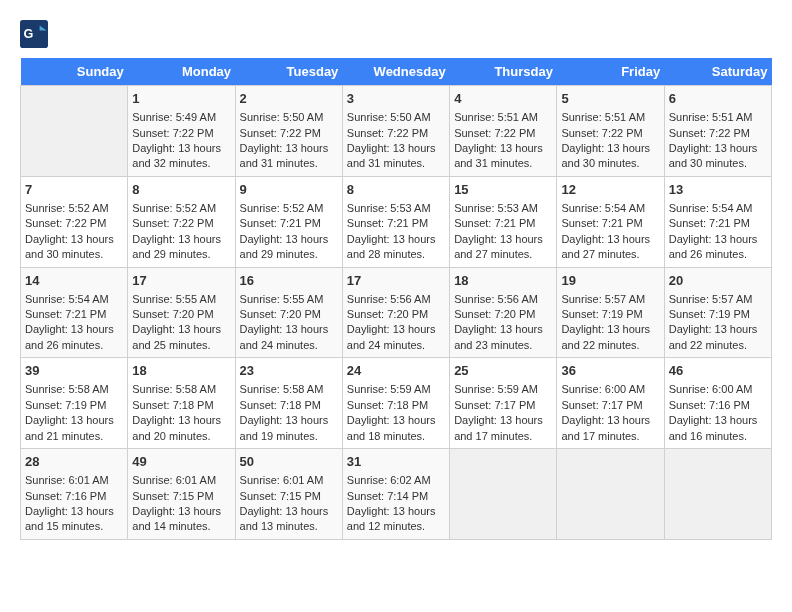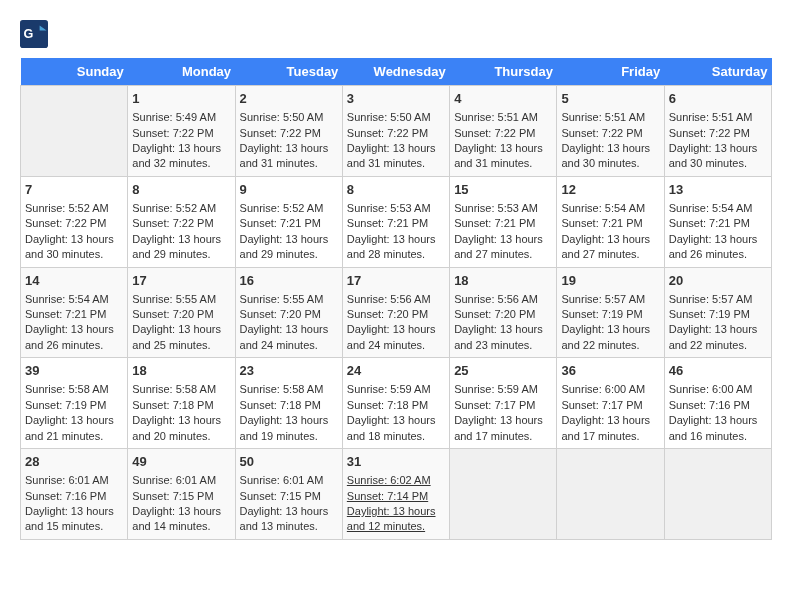--- a/index.html
+++ b/index.html
@@ -303,21 +303,21 @@
 Daylight: 13 hours and 14 minutes.</div>
         </td>
         <td>
           <span class="day-num">50</span>
           <div class="day-cell-content" style="white-space: pre-line;">Sunrise: 6:01 AM
 Sunset: 7:15 PM
 Daylight: 13 hours and 13 minutes.</div>
         </td>
         <td>
           <span class="day-num">31</span>
-          <div class="day-cell-content" style="white-space: pre-line; text-decoration: underline;">Sunrise: 6:02 AM
+          <div class="day-cell-content" style="white-space: pre-line;">Sunrise: 6:02 AM
 Sunset: 7:14 PM
 Daylight: 13 hours and 12 minutes.</div>
         </td>
         <td class="empty-cell"></td>
         <td class="empty-cell"></td>
         <td class="empty-cell"></td>
       </tr>
     </tbody>
 </table>
 

